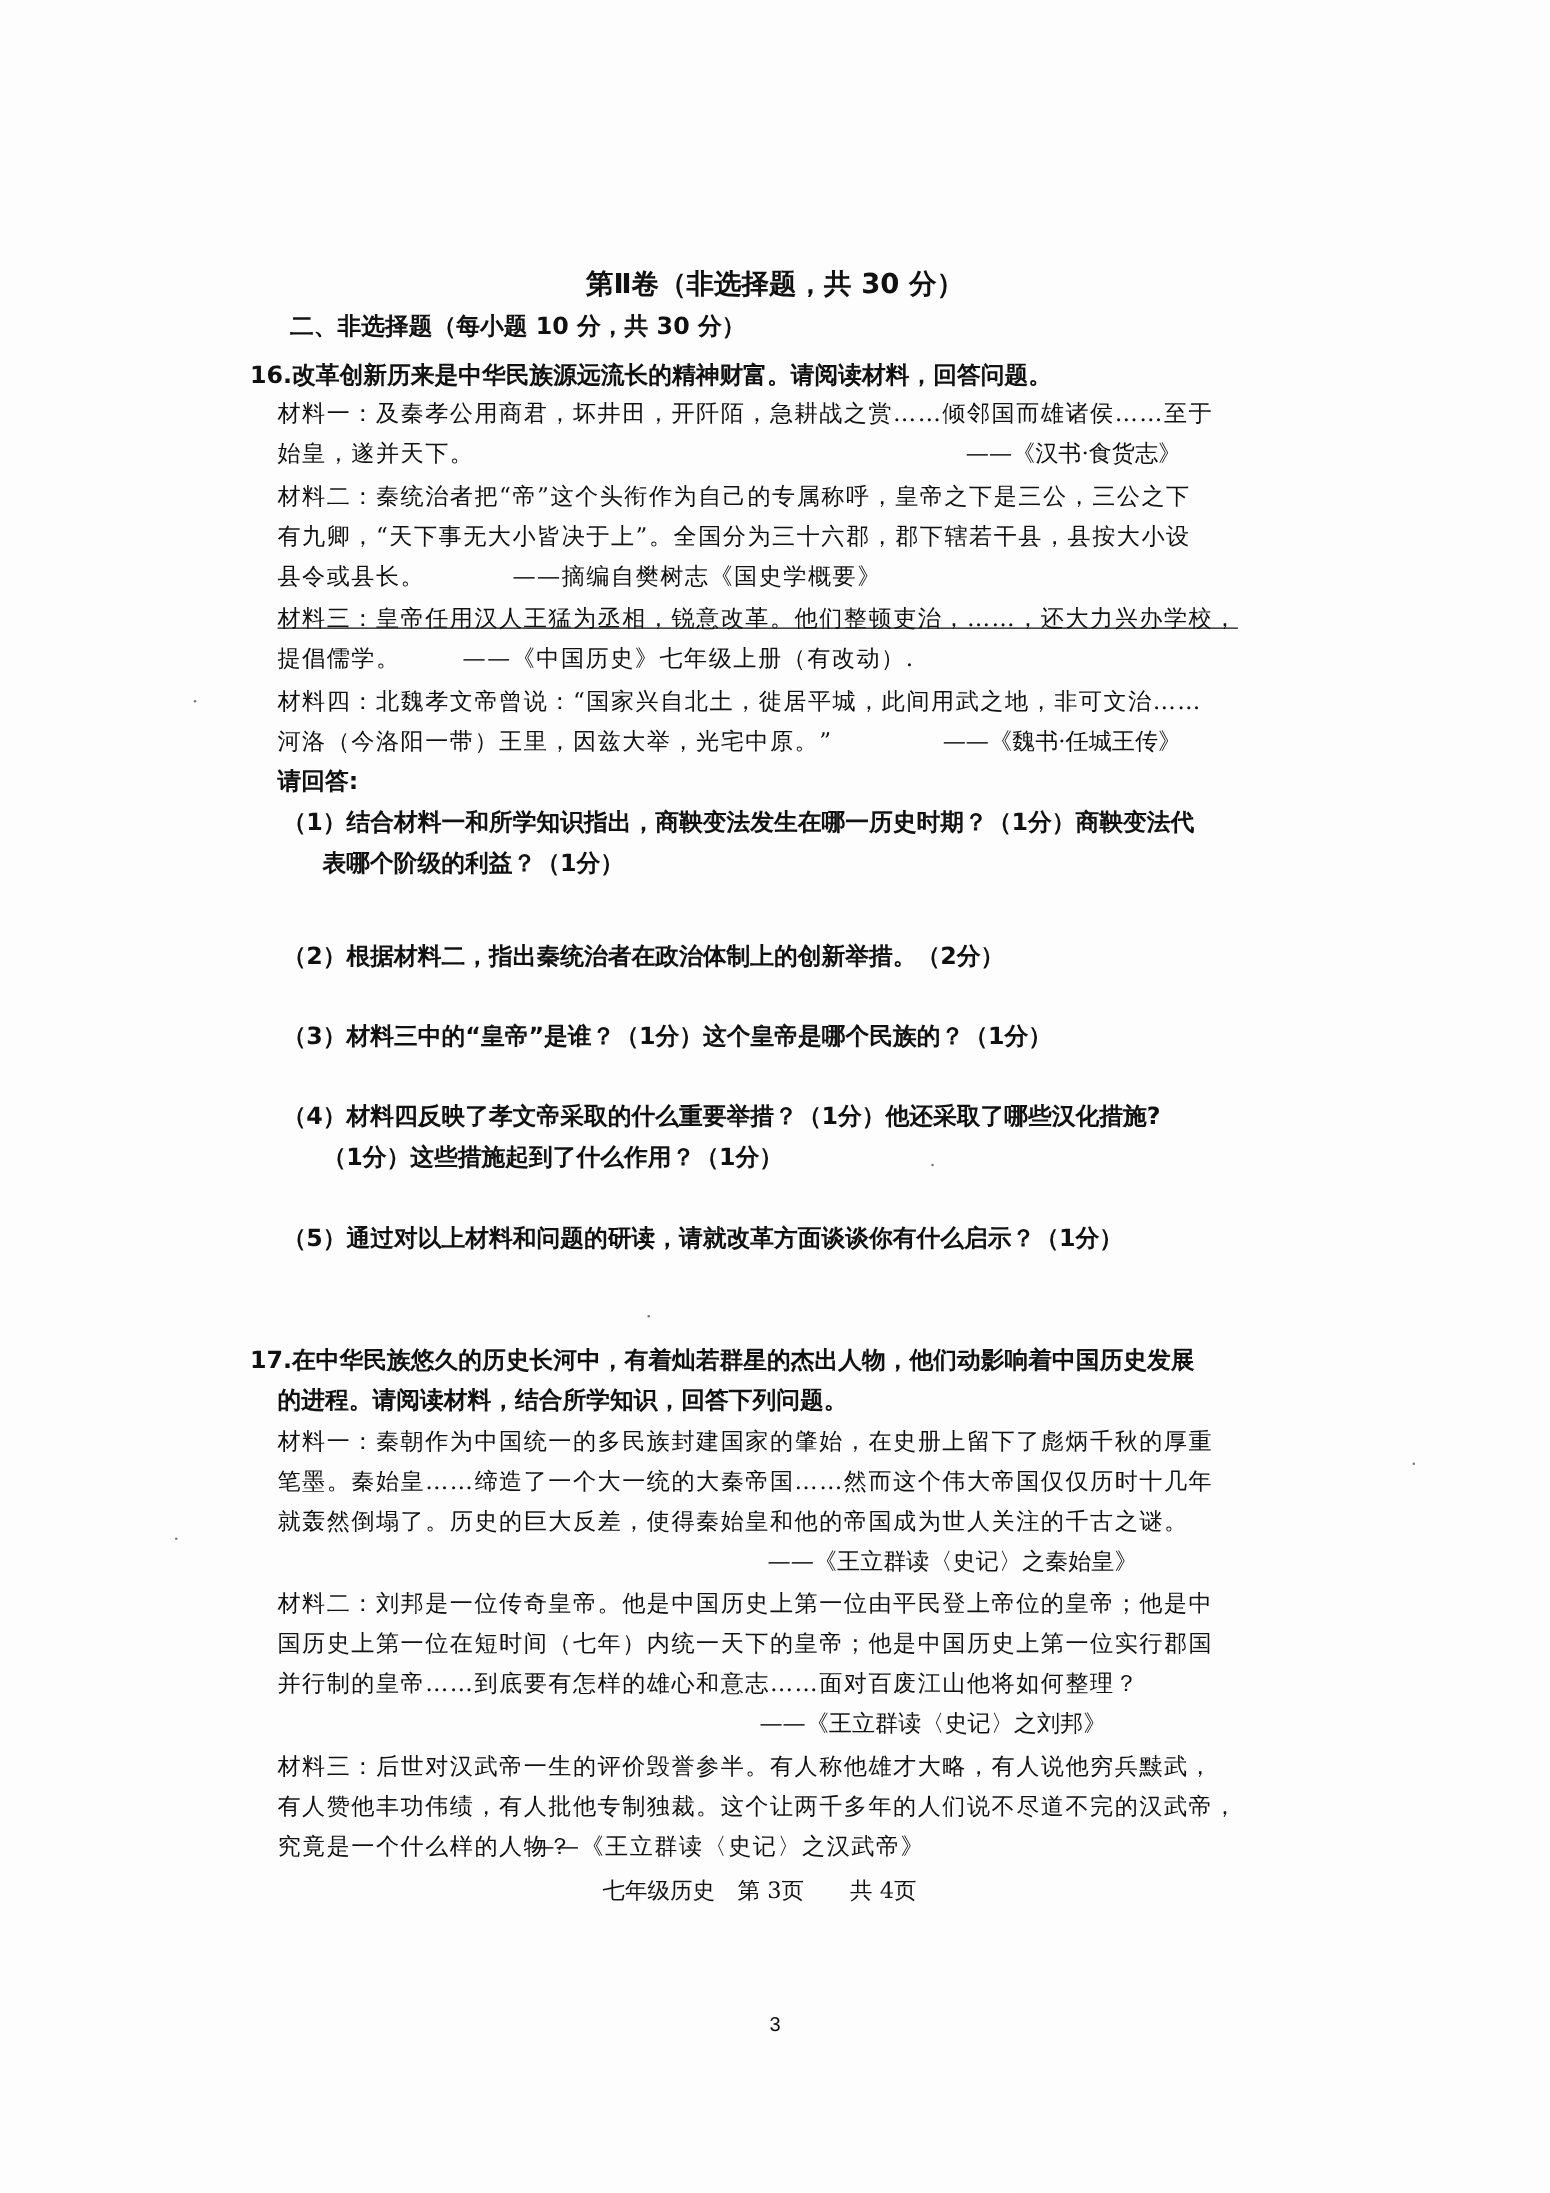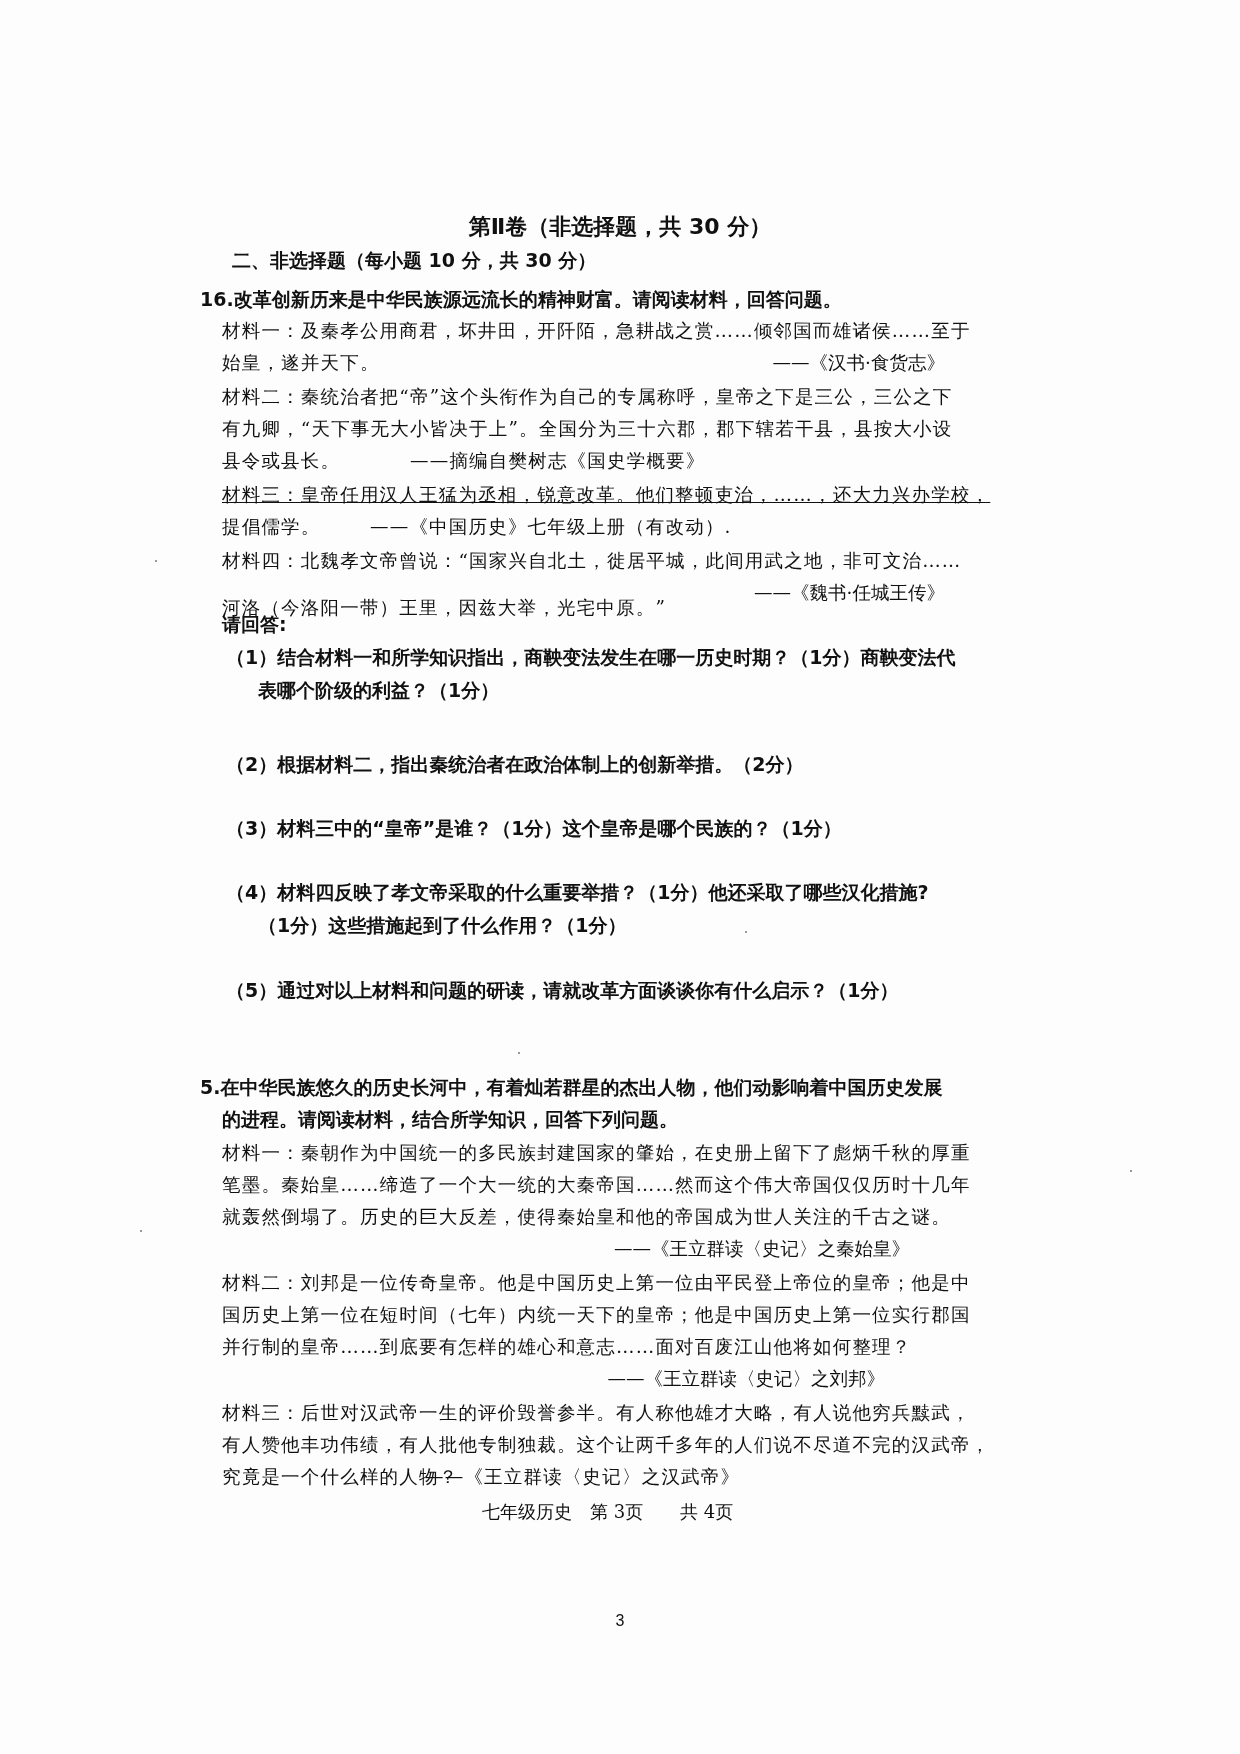--- a/index.html
+++ b/index.html
@@ -36,38 +36,38 @@
   <div class="abs mat" style="left:222px; top:384px;">材料二：秦统治者把“帝”这个头衔作为自己的专属称呼，皇帝之下是三公，三公之下</div>
   <div class="abs mat" style="left:222px; top:416px;">有九卿，“天下事无大小皆决于上”。全国分为三十六郡，郡下辖若干县，县按大小设</div>
   <div class="abs mat" style="left:222px; top:448px;">县令或县长。</div>
   <div class="abs mat" style="left:410px; top:448px;">——摘编自樊树志《国史学概要》</div>
 
   <div class="abs mat" style="left:222px; top:482px;text-decoration:underline;">材料三：皇帝任用汉人王猛为丞相，锐意改革。他们整顿吏治，……，还大力兴办学校，</div>
   <div class="abs mat" style="left:222px; top:514px;">提倡儒学。</div>
   <div class="abs mat" style="left:370px; top:514px;">——《中国历史》七年级上册（有改动）.</div>
 
   <div class="abs mat" style="left:222px; top:548px;">材料四：北魏孝文帝曾说：“国家兴自北土，徙居平城，此间用武之地，非可文治……</div>
-  <div class="abs mat" style="left:222px; top:580px;margin-top:15px;">河洛（今洛阳一带）王里，因兹大举，光宅中原。”</div>
+  <div class="abs mat" style="left:222px; top:580px;">河洛（今洛阳一带）王里，因兹大举，光宅中原。”</div>
   <div class="abs src" style="right:295px; top:580px;">——《魏书·任城王传》</div>
 
   <div class="abs sub" style="left:222px; top:612px;">请回答:</div>
 
   <div class="abs sub" style="left:226px; top:645px;">（1）结合材料一和所学知识指出，商鞅变法发生在哪一历史时期？（1分）商鞅变法代</div>
   <div class="abs sub" style="left:258px; top:678px;">表哪个阶级的利益？（1分）</div>
 
   <div class="abs sub" style="left:226px; top:752px;">（2）根据材料二，指出秦统治者在政治体制上的创新举措。（2分）</div>
 
   <div class="abs sub" style="left:226px; top:816px;">（3）材料三中的“皇帝”是谁？（1分）这个皇帝是哪个民族的？（1分）</div>
 
   <div class="abs sub" style="left:226px; top:880px;">（4）材料四反映了孝文帝采取的什么重要举措？（1分）他还采取了哪些汉化措施?</div>
   <div class="abs sub" style="left:258px; top:913px;">（1分）这些措施起到了什么作用？（1分）</div>
 
   <div class="abs sub" style="left:226px; top:978px;">（5）通过对以上材料和问题的研读，请就改革方面谈谈你有什么启示？（1分）</div>
 
-  <div class="abs q" style="left:200px; top:1075px;">5.在中华民族悠久的历史长河中，有着灿若群星的杰出人物，他们动影响着中国历史发展</div>
+  <div class="abs q" style="left:200px; top:1075px;">17.在中华民族悠久的历史长河中，有着灿若群星的杰出人物，他们动影响着中国历史发展</div>
   <div class="abs q" style="left:222px; top:1107px;">的进程。请阅读材料，结合所学知识，回答下列问题。</div>
 
   <div class="abs mat" style="left:222px; top:1172px;">笔墨。秦始皇……缔造了一个大一统的大秦帝国……然而这个伟大帝国仅仅历时十几年</div>
   <div class="abs mat" style="left:222px; top:1140px;">材料一：秦朝作为中国统一的多民族封建国家的肇始，在史册上留下了彪炳千秋的厚重</div>
   <div class="abs mat" style="left:222px; top:1204px;">就轰然倒塌了。历史的巨大反差，使得秦始皇和他的帝国成为世人关注的千古之谜。</div>
   <div class="abs src" style="right:330px; top:1236px;">——《王立群读〈史记〉之秦始皇》</div>
 
   <div class="abs mat" style="left:222px; top:1270px;">材料二：刘邦是一位传奇皇帝。他是中国历史上第一位由平民登上帝位的皇帝；他是中</div>
   <div class="abs mat" style="left:222px; top:1334px;">并行制的皇帝……到底要有怎样的雄心和意志……面对百废江山他将如何整理？</div>
   <div class="abs mat" style="left:222px; top:1302px;">国历史上第一位在短时间（七年）内统一天下的皇帝；他是中国历史上第一位实行郡国</div>

